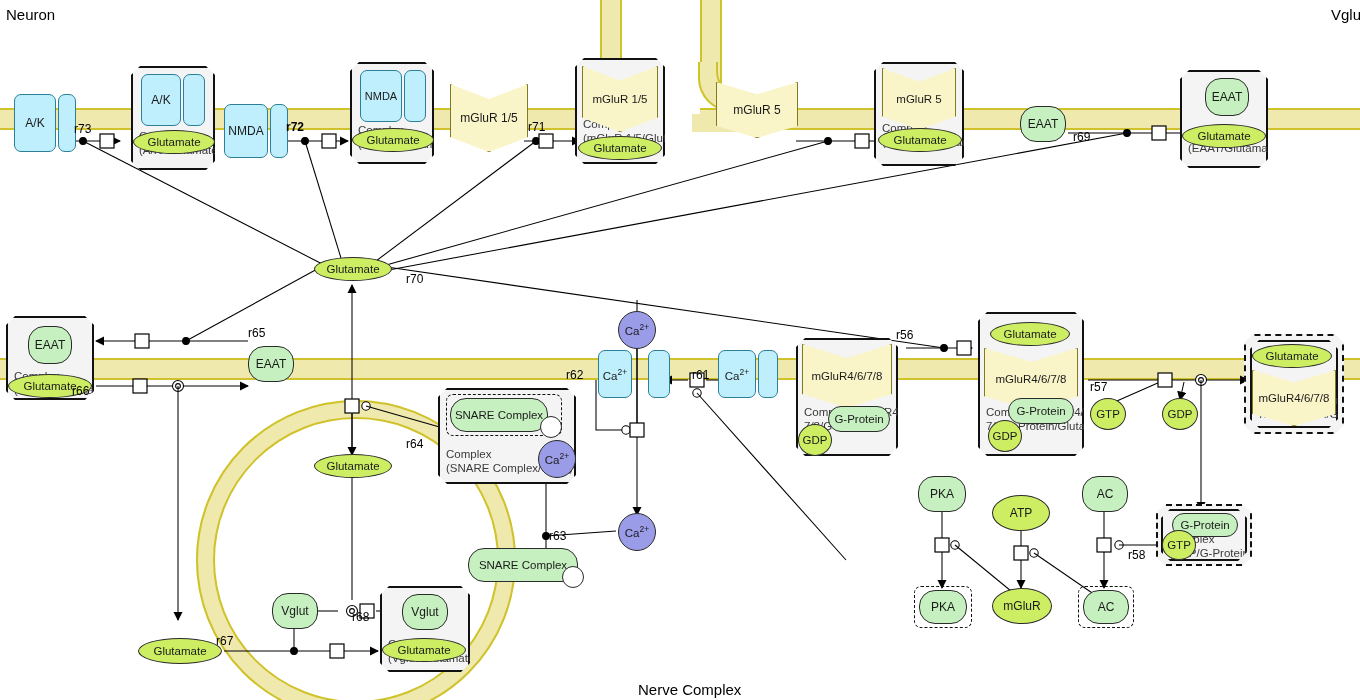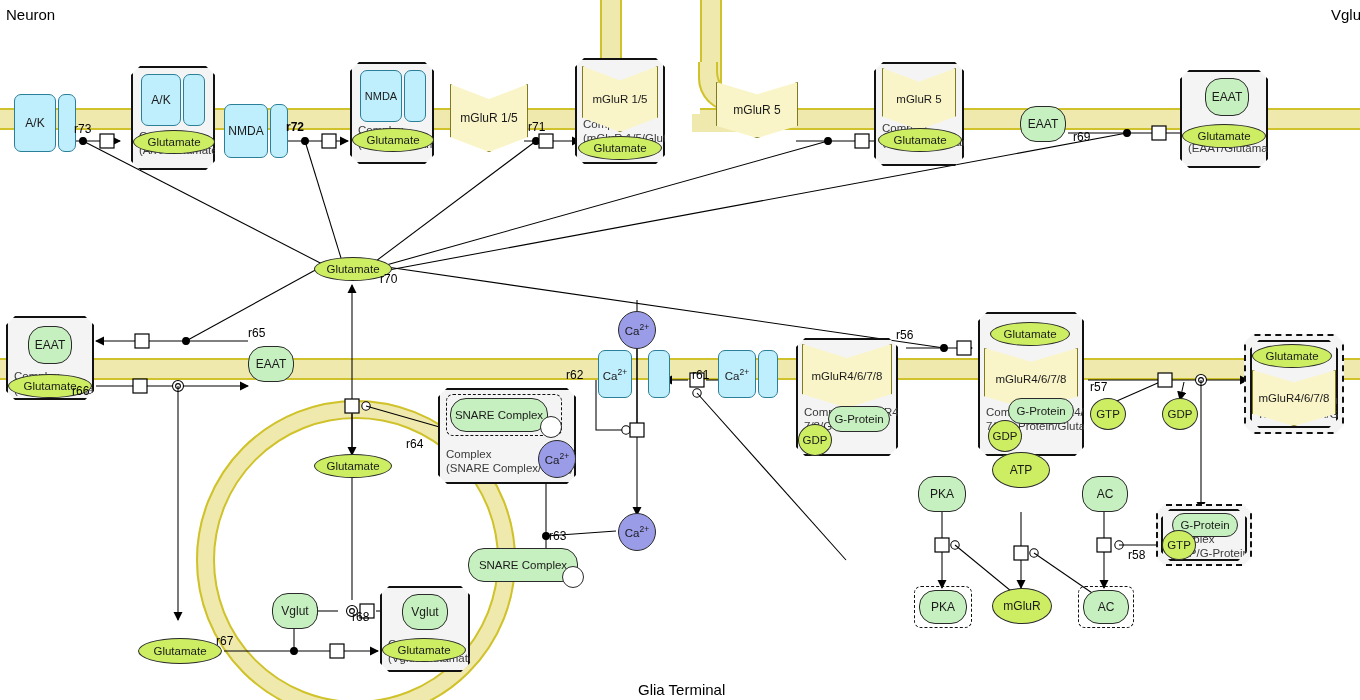--- a/index.html
+++ b/index.html
@@ -196,21 +196,21 @@
       <rect x="935" y="538" width="14" height="14"></rect>
       <rect x="1014" y="546" width="14" height="14"></rect>
       <rect x="1097" y="538" width="14" height="14"></rect>
       <rect x="360" y="604" width="14" height="14"></rect>
       <rect x="330" y="644" width="14" height="14"></rect>
     </g>
   </svg>
 
   <div class="compLabel" style="left:6px;top:6px;">Neuron</div>
   <div class="compLabel" style="left:1331px;top:6px;">Vglut</div>
-  <div class="compLabel" style="left:638px;top:681px;">Glia Terminal</div>
+  <div class="compLabel" style="left:638px;top:681px;">Nerve Complex</div>
 
   <div class="chanwrap" style="left:14px;top:94px;">
     <div class="chan" style="width:40px;height:56px;">
         <span>A/K</span>
       </div>
     <div class="chan" style="width:16px;height:56px;"></div>
   </div>
 
   <div class="complex" style="left:131px;top:66px;width:84px;height:104px;">
     <div class="cname" style="top:62px;">Complex</div>
@@ -414,21 +414,21 @@
   <div class="node ellipse" style="left:1252px;top:344px;width:80px;height:24px;font-size:11.5px;">
     <span>Glutamate</span>
     </div>
   <div class="node chevron" style="left:1252px;top:370px;width:84px;height:56px;font-size:11.5px;">
     <span>mGluR4/6/7/8</span>
     </div>
 
   <div class="node macro green" style="left:918px;top:476px;width:48px;height:36px;">
     <span>PKA</span>
     </div>
-  <div class="node ellipse" style="left:992px;top:452px;width:58px;height:36px;">
+  <div class="node ellipse" style="left:992px;top:495px;width:58px;height:36px;">
     <span>ATP</span>
     </div>
   <div class="node macro green" style="left:1082px;top:476px;width:46px;height:36px;">
     <span>AC</span>
     </div>
 
   <div class="dashinner" style="left:914px;top:586px;width:58px;height:42px;"></div>
   <div class="node macro green" style="left:919px;top:590px;width:48px;height:34px;">
     <span>PKA</span>
     </div>
@@ -469,21 +469,21 @@
     <span>Glutamate</span>
     </div>
 
   <div class="node ellipse" style="left:138px;top:638px;width:84px;height:26px;font-size:11.5px;">
     <span>Glutamate</span>
     </div>
 
   <div class="rlabel" style="left:74px;top:122px;">r73</div>
   <div class="rlabel" style="left:286px;top:120px;font-weight:bold;">r72</div>
   <div class="rlabel" style="left:528px;top:120px;">r71</div>
-  <div class="rlabel" style="left:380px;top:272px;">r70</div>
+  <div class="rlabel" style="left:406px;top:272px;">r70</div>
   <div class="rlabel" style="left:1073px;top:114px;margin-top:16px;">r69</div>
   <div class="rlabel" style="left:352px;top:610px;">r68</div>
   <div class="rlabel" style="left:216px;top:634px;">r67</div>
   <div class="rlabel" style="left:72px;top:384px;">r66</div>
   <div class="rlabel" style="left:248px;top:326px;">r65</div>
   <div class="rlabel" style="left:406px;top:437px;">r64</div>
   <div class="rlabel" style="left:549px;top:529px;">r63</div>
   <div class="rlabel" style="left:566px;top:368px;">r62</div>
   <div class="rlabel" style="left:692px;top:368px;">r61</div>
   <div class="rlabel" style="left:1128px;top:548px;">r58</div>

